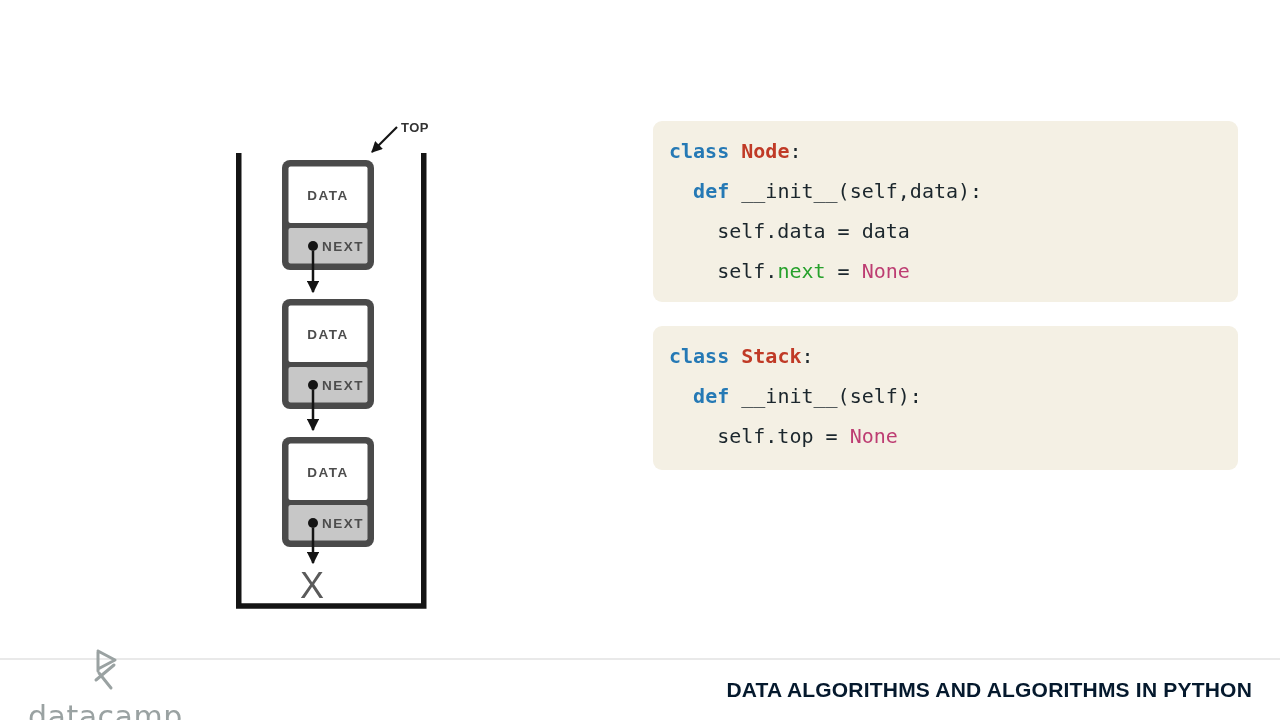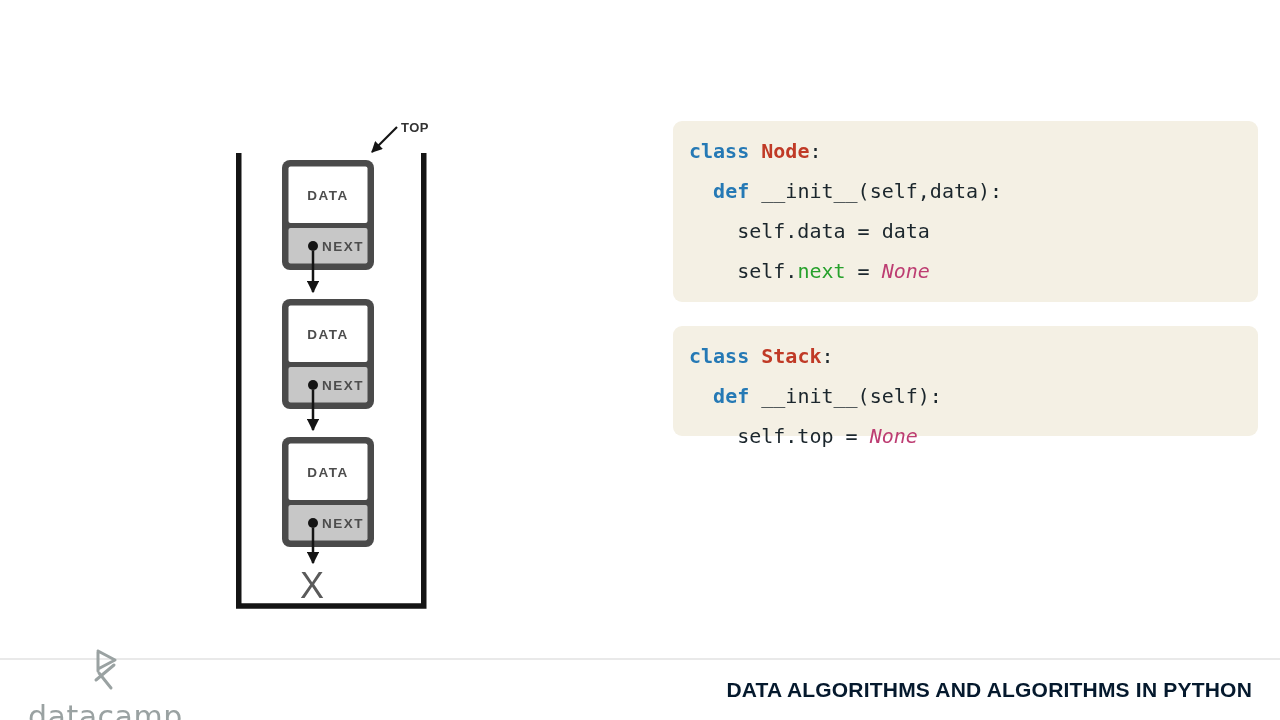--- a/index.html
+++ b/index.html
@@ -38,29 +38,28 @@
     fill:var(--x-gray,#5a5a5a);
   }
 
   
   .code-block{
     position:absolute;left:653px;width:585px;
     background:var(--code-bg,#f4f0e4);border-radius:9px;
     box-sizing:border-box;padding:10px 16px 0 16px;
     font-family:"DejaVu Sans Mono", monospace;font-size:20px;
     color:var(--code-text,#1b262c);
-    margin-left:20px;
   }
   .code-block.block-node{top:101px;height:181px;}
-  .code-block.block-stack{top:306px;height:110px;}
+  .code-block.block-stack{top:306px;height:144px;}
   .code-line{white-space:pre;line-height:40px;height:40px;}
   .tok-kw{color:var(--keyword-blue,#2579b5);font-weight:700;}
   .tok-cls{color:var(--classname-red,#c03a26);font-weight:700;}
   .tok-grn{color:var(--attr-green,#27a12c);}
-  .tok-mag{color:var(--literal-magenta,#bd3d72);font-style:italic;}
+  .tok-mag{color:var(--literal-magenta,#bd3d72);}
   .tok-df{color:var(--code-text,#1b262c);}
 
   
   .footer{
     position:absolute;left:0;right:0;top:658px;height:62px;
     border-top:2px solid var(--footer-line,#e9e9e9);
     display:flex;align-items:center;justify-content:space-between;
     padding:0 28px;box-sizing:border-box;
   }
   .logo{display:flex;align-items:center;gap:8px;flex-direction:column;}

